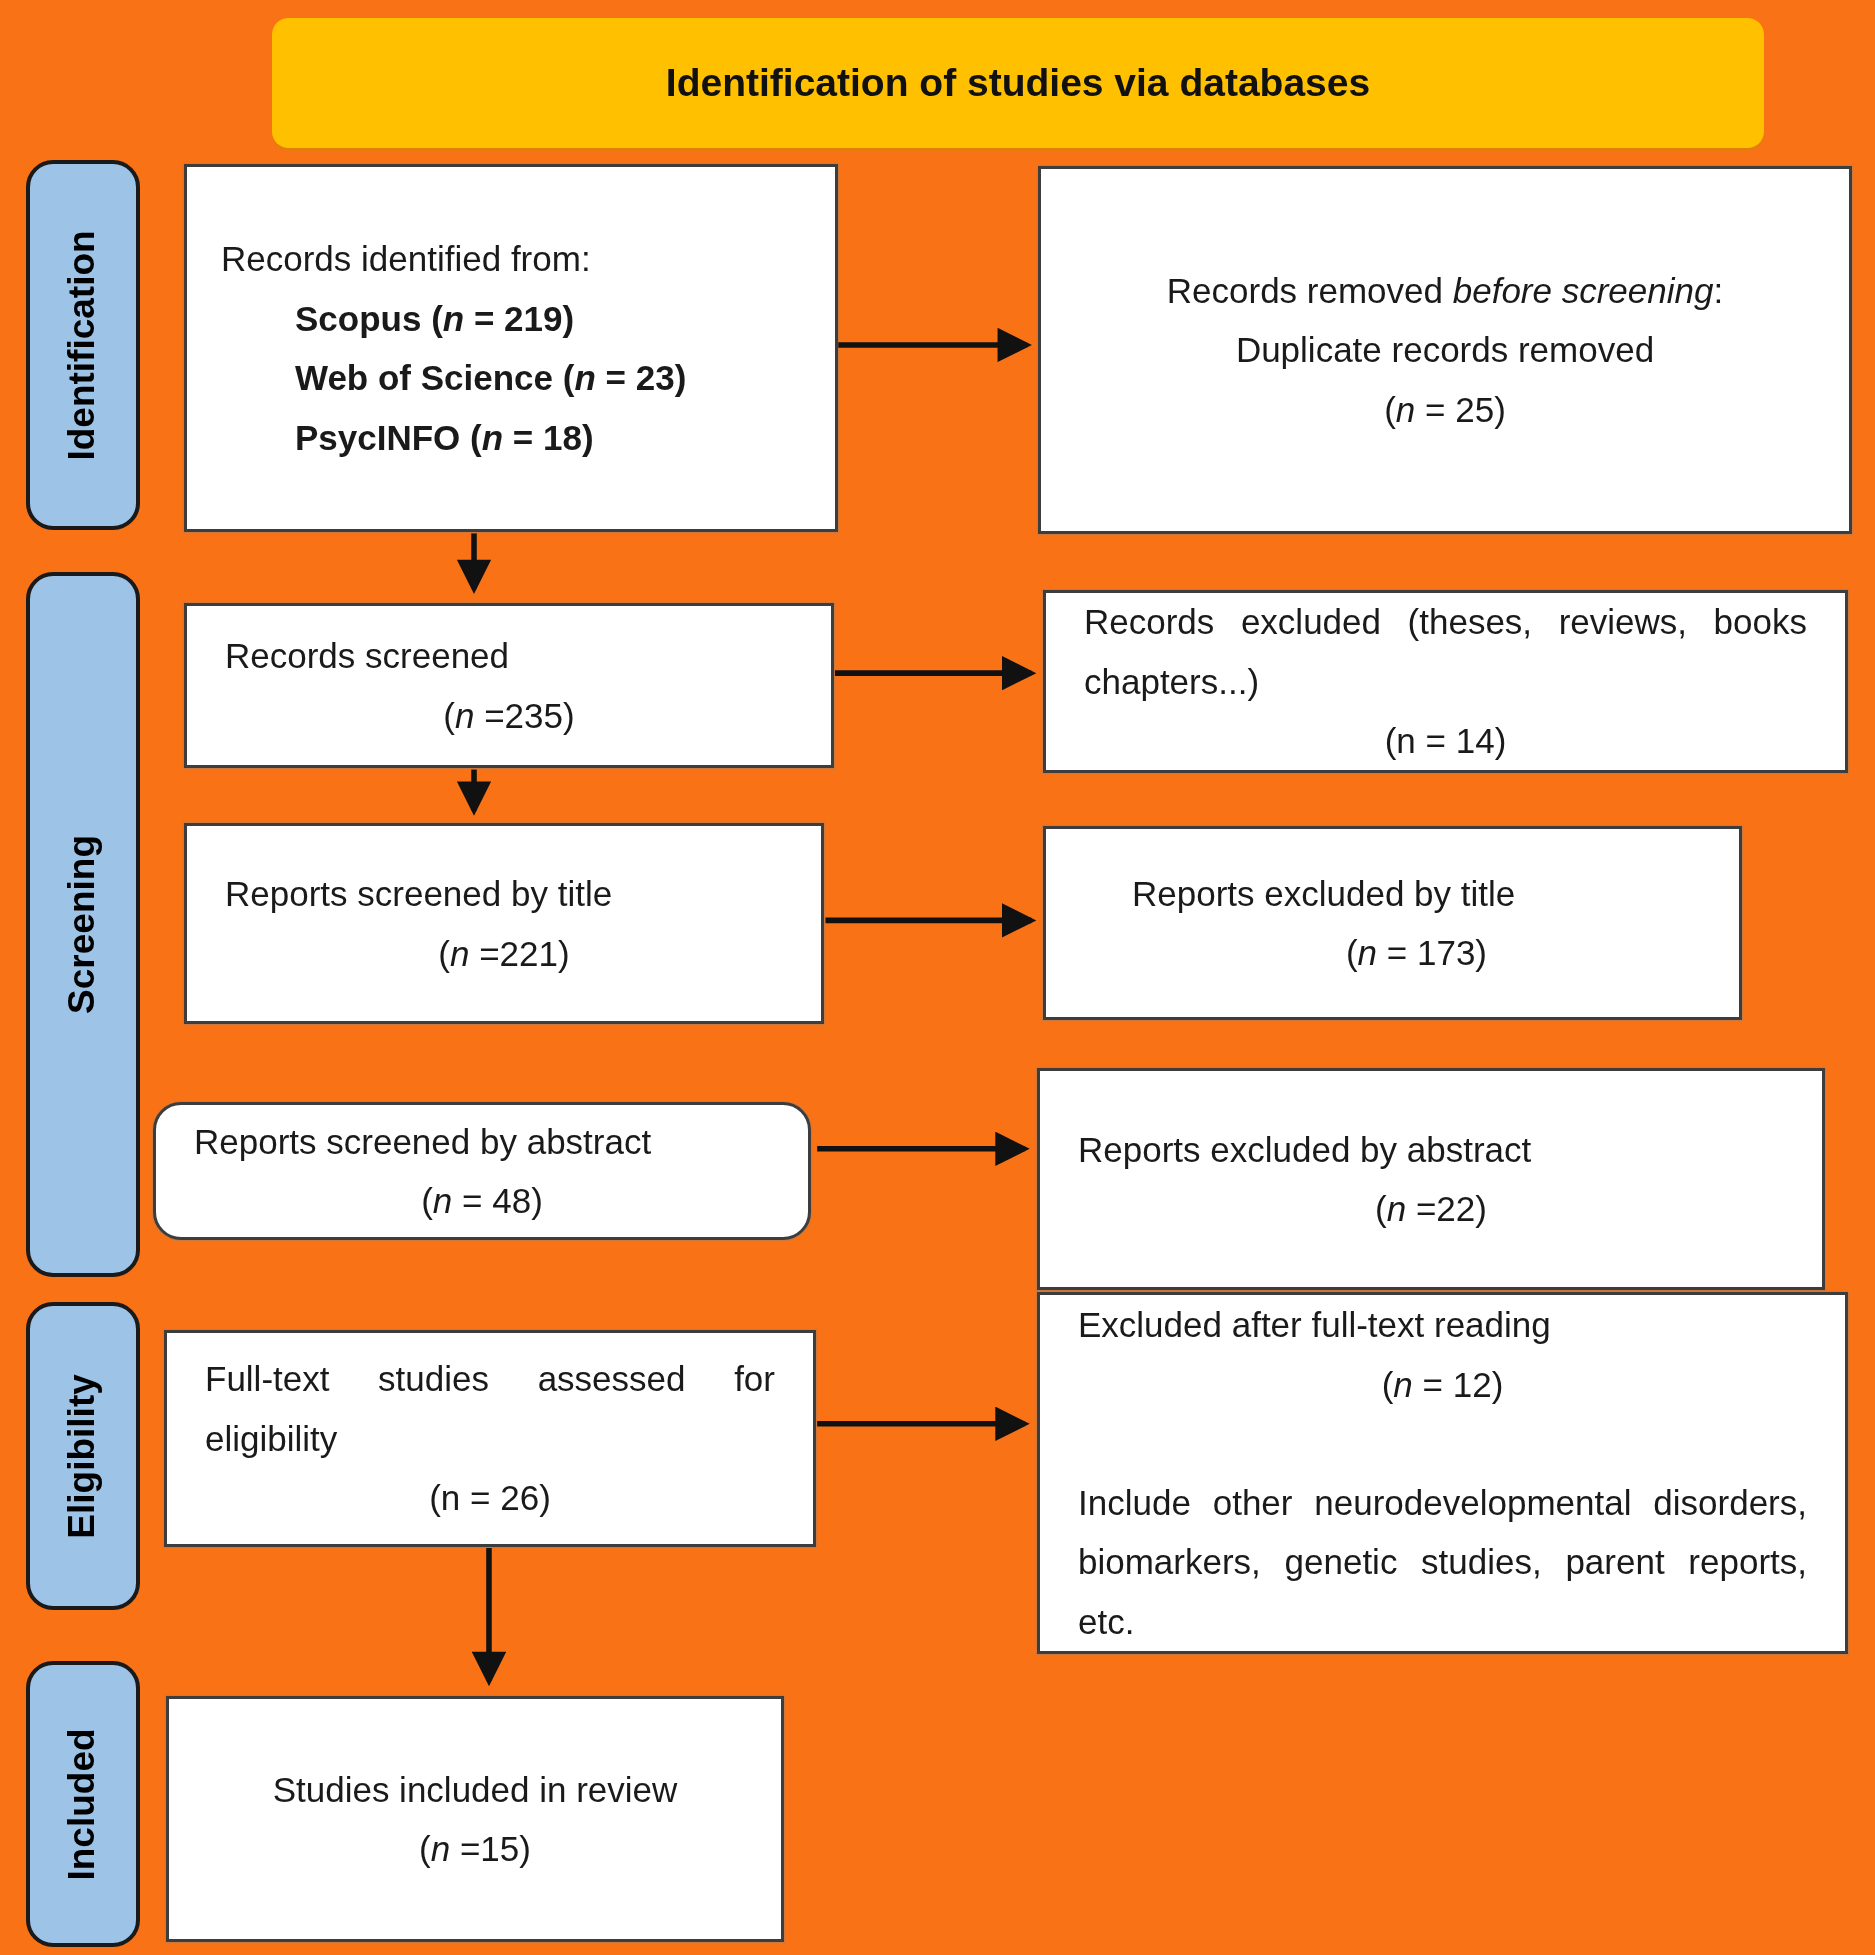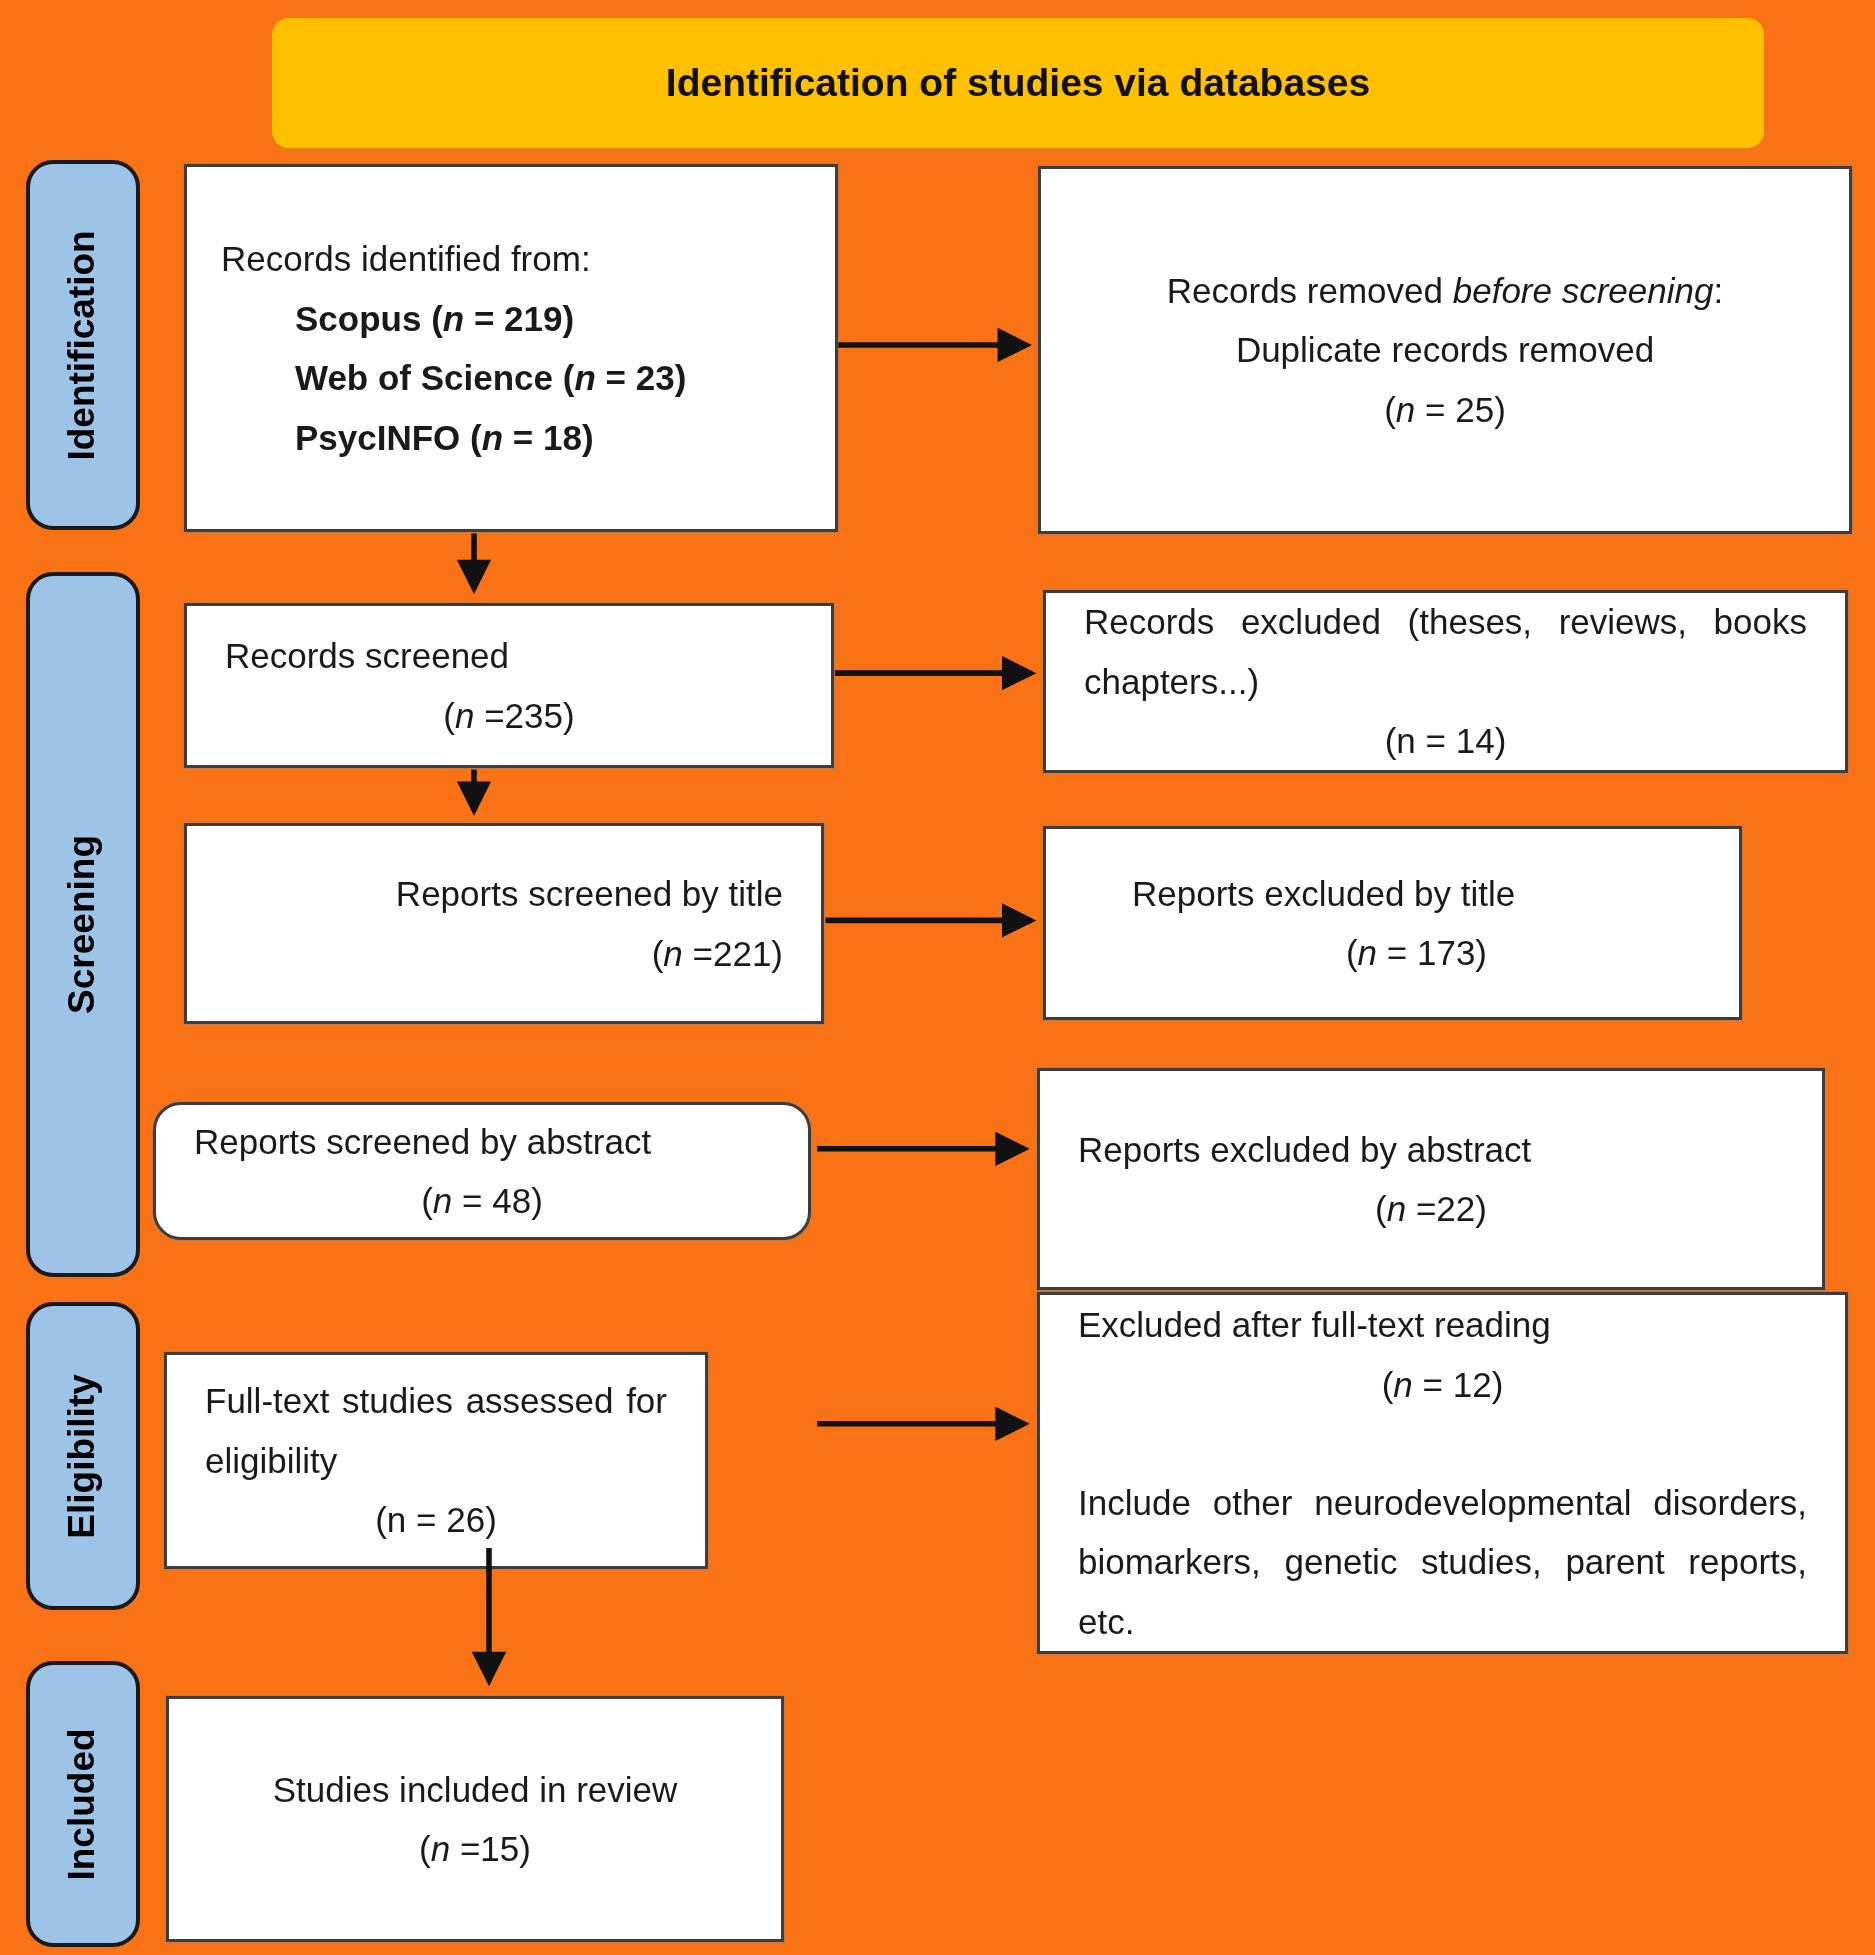--- a/index.html
+++ b/index.html
@@ -75,37 +75,37 @@
       <div class="line center"><span>(</span><em>n</em><span> = 25)</span></div>
     </div>
   <div class="fbox" id="box-2" style="left:184px;top:603px;width:650px;height:165px;">
       <div class="line left"><span>Records screened</span></div>
       <div class="line center"><span>(</span><em>n</em><span> =235)</span></div>
     </div>
   <div class="fbox" id="box-3" style="left:1043px;top:590px;width:805px;height:183px;">
       <div class="line justify"><span>Records excluded (theses, reviews, books chapters...)</span></div>
       <div class="line center"><span>(n = 14)</span></div>
     </div>
-  <div class="fbox" id="box-4" style="left:184px;top:823px;width:640px;height:201px;align-items:flex-end;">
+  <div class="fbox" id="box-4" style="left:184px;top:823px;width:640px;height:201px;">
       <div class="line left"><span>Reports screened by title</span></div>
       <div class="line center"><span>(</span><em>n</em><span> =221)</span></div>
     </div>
   <div class="fbox" id="box-5" style="left:1043px;top:826px;width:699px;height:194px;padding-left:48px;">
       <div class="line left"><span>Reports excluded by title</span></div>
       <div class="line center"><span>(</span><em>n</em><span> = 173)</span></div>
     </div>
   <div class="fbox" id="box-6" style="left:153px;top:1102px;width:658px;height:138px;border-radius:28px;">
       <div class="line left"><span>Reports screened by abstract</span></div>
       <div class="line center"><span>(</span><em>n</em><span> = 48)</span></div>
     </div>
   <div class="fbox" id="box-7" style="left:1037px;top:1068px;width:788px;height:222px;">
       <div class="line left"><span>Reports excluded by abstract</span></div>
       <div class="line center"><span>(</span><em>n</em><span> =22)</span></div>
     </div>
-  <div class="fbox" id="box-8" style="left:164px;top:1330px;width:544px;height:217px;margin-top:22px;">
+  <div class="fbox" id="box-8" style="left:164px;top:1330px;width:652px;height:217px;">
       <div class="line justify"><span>Full-text studies assessed for eligibility</span></div>
       <div class="line center"><span>(n = 26)</span></div>
     </div>
   <div class="fbox" id="box-9" style="left:1037px;top:1292px;width:811px;height:362px;">
       <div class="line left"><span>Excluded after full-text reading</span></div>
       <div class="line center"><span>(</span><em>n</em><span> = 12)</span></div>
       <div class="line left spacer"></div>
       <div class="line justify"><span>Include other neurodevelopmental disorders, biomarkers, genetic studies, parent reports, etc.</span></div>
     </div>
   <div class="fbox" id="box-10" style="left:166px;top:1696px;width:618px;height:246px;">

